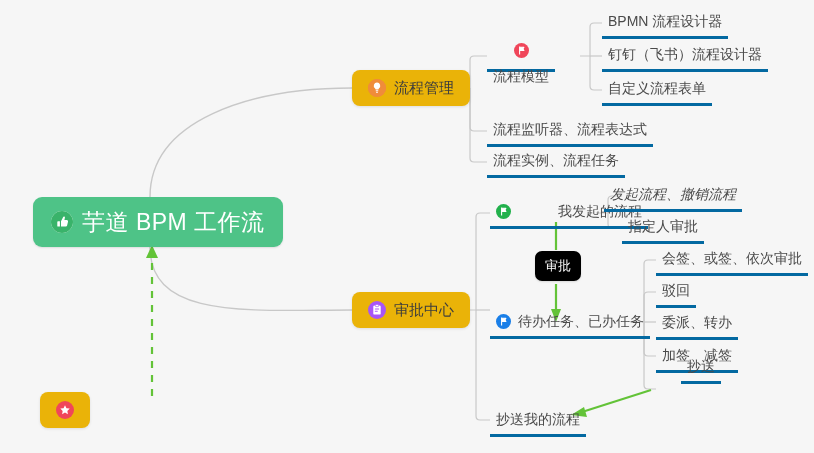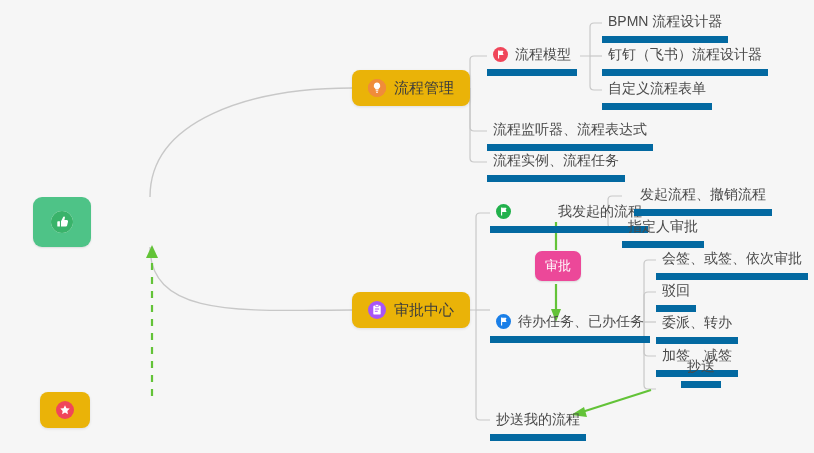--- a/index.html
+++ b/index.html
@@ -41,30 +41,30 @@
     white-space:nowrap;
   }
   .card-label{font-size:15px;color:#3d3d3d;}
 
   
   .leaf-node{
     position:absolute;
     display:flex;align-items:center;gap:7px;
     white-space:nowrap;
     padding:0 6px 4px 6px;
-    border-bottom:7px solid #0369a1;
+    border-bottom:3px solid #0369a1;
     height:22px;
     box-sizing:content-box;
   }
   .leaf-label{font-size:14px;color:#4a4a4a;line-height:22px;}
 
   
   .badge-node{
     position:absolute;
-    background:#ec4899;
+    background:#000000;
     border-radius:7px;
     color:#fff;
     font-size:13px;
     padding:6px 10px;
     white-space:nowrap;
     box-shadow:0 1px 2px rgba(0,0,0,.12);
   }
 
   
   .ico{
@@ -119,35 +119,36 @@
     <path d="M 152 245 L 146 258 L 158 258 Z" fill="#63c338"></path>
   </svg>
 
   <div class="root-node" style="left:33px;top:197px;">
     <span class="ico ico-lg" style="background:#ffffff;">
       <svg width="22" height="22" viewBox="0 0 22 22">
         <circle cx="11" cy="11" r="11" fill="#39b36a"></circle>
         <path d="M7 10.2h1.9v5.4H7a.7.7 0 0 1-.7-.7v-4a.7.7 0 0 1 .7-.7zm3 0 2.2-4.1a.9.9 0 0 1 1.7.6l-.5 2.4h2.4c.8 0 1.4.8 1.2 1.6l-.9 3.7c-.2.7-.8 1.2-1.5 1.2H10z" fill="#ffffff"></path>
       </svg>
     </span>
+    <span class="root-label">芋道 BPM 工作流</span>
   </div>
 
   <div class="card-node" style="left:352px;top:70px;">
     <span class="ico" style="background:#f08c3a;">
       <svg width="18" height="18" viewBox="0 0 18 18">
         <circle cx="9" cy="9" r="9" fill="#f08c3a"></circle>
         <path d="M9 3.6a3.2 3.2 0 0 0-1.9 5.8c.3.2.5.6.5 1h2.8c0-.4.2-.8.5-1A3.2 3.2 0 0 0 9 3.6z" fill="#fff"></path>
         <rect x="7.6" y="11.2" width="2.8" height="1" rx=".5" fill="#fff"></rect>
         <rect x="8" y="12.8" width="2" height="1" rx=".5" fill="#fff"></rect>
       </svg>
     </span>
     <span class="card-label">流程管理</span>
   </div>
 
-  <div class="leaf-node" style="left:487px;top:43px;">
+  <div class="leaf-node" style="left:487px;top:43px;flex-direction:column;">
     <span class="ico ico-sm">
       <svg width="15" height="15" viewBox="0 0 15 15">
         <circle cx="7.5" cy="7.5" r="7.5" fill="#f0465a"></circle>
         <path d="M5.6 3.6v8M5.6 4.3h4.3l-1 1.6 1 1.6H5.6z" stroke="#fff" stroke-width="1.1" fill="#fff" stroke-linejoin="round"></path>
       </svg>
     </span>
     <span class="leaf-label">流程模型</span>
   </div>
 
   <div class="leaf-node" style="left:602px;top:10px;">
@@ -183,21 +184,21 @@
   <div class="leaf-node" style="left:490px;top:200px;gap:47px;">
     <span class="ico ico-sm">
       <svg width="15" height="15" viewBox="0 0 15 15">
         <circle cx="7.5" cy="7.5" r="7.5" fill="#22b14c"></circle>
         <path d="M5.6 3.6v8M5.6 4.3h4.3l-1 1.6 1 1.6H5.6z" stroke="#fff" stroke-width="1.1" fill="#fff" stroke-linejoin="round"></path>
       </svg>
     </span>
     <span class="leaf-label">我发起的流程</span>
   </div>
 
-  <div class="leaf-node" style="left:634px;top:183px;">
+  <div class="leaf-node" style="left:604px;top:183px;font-style:italic;">
     <span class="leaf-label">发起流程、撤销流程</span>
   </div>
   <div class="leaf-node" style="left:622px;top:215px;align-items:center;">
     <span class="leaf-label">指定人审批</span>
   </div>
 
   <div class="badge-node" style="left:535px;top:251px;">
     <span>审批</span>
   </div>
 

